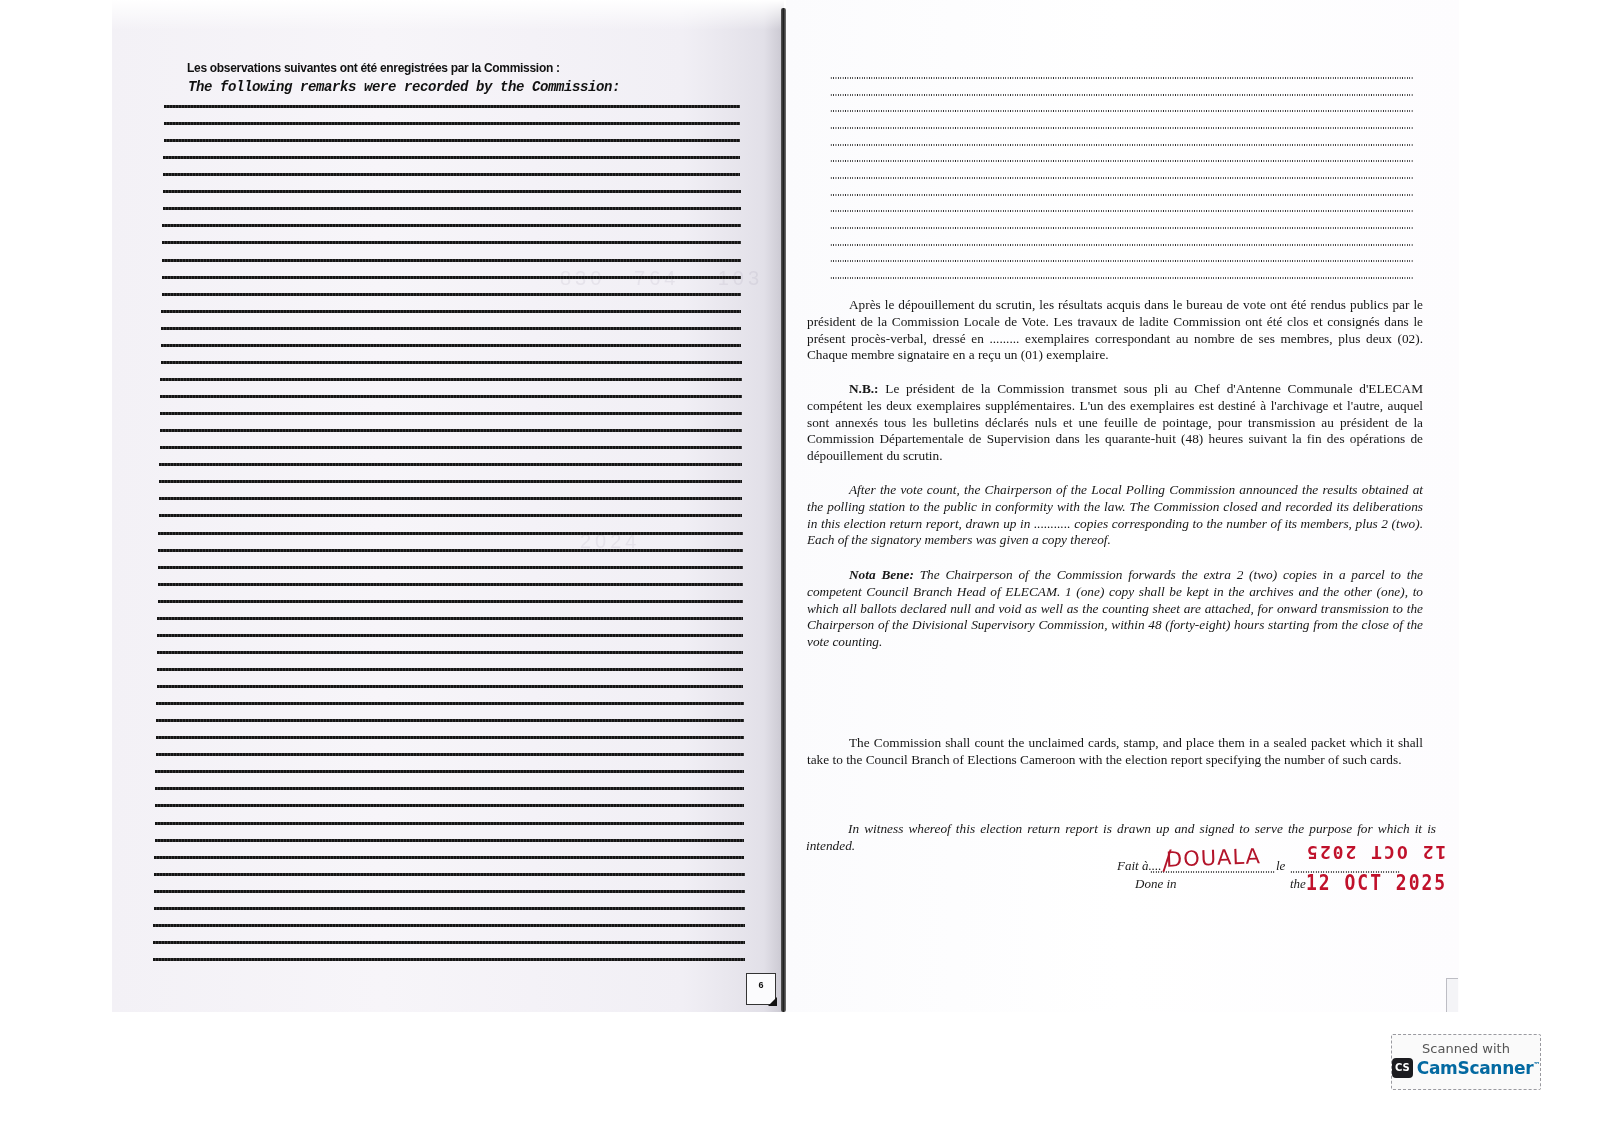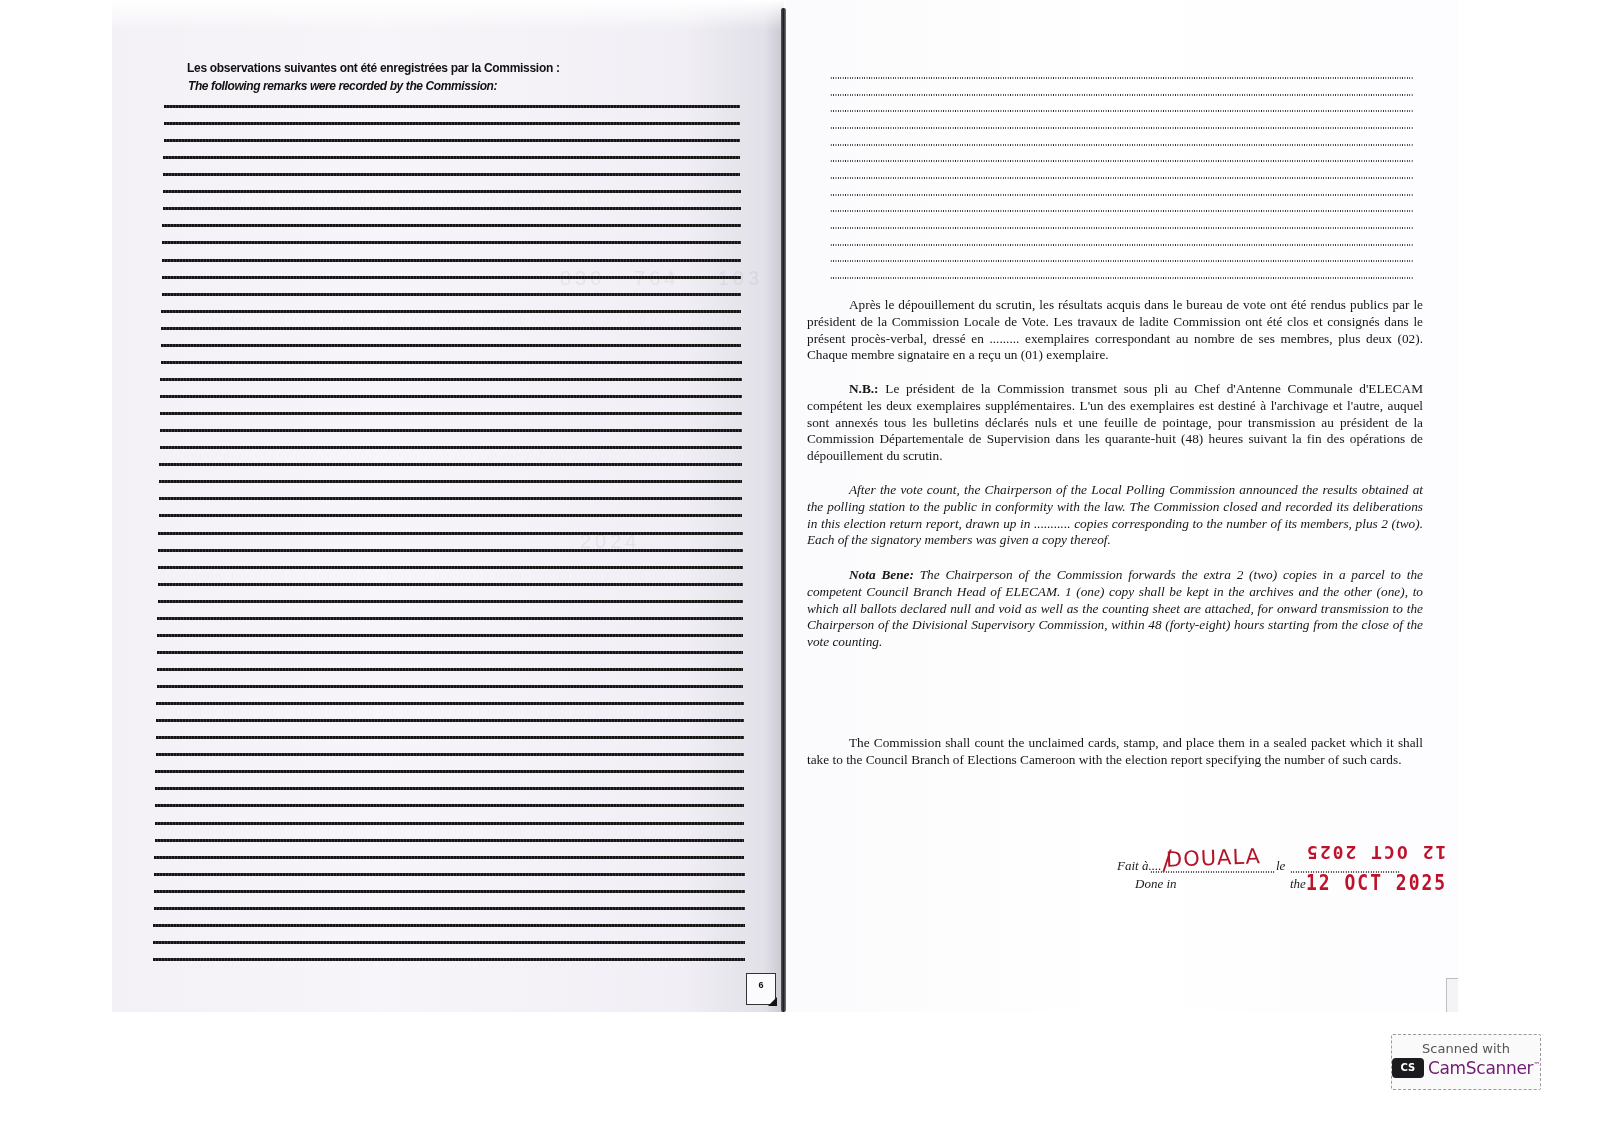--- a/index.html
+++ b/index.html
@@ -32,22 +32,22 @@
     border-left: 1px solid #bdbdc4; border-top: 1px solid #bdbdc4; background: #f4f4f7;
   }
 
   .heading-fr {
     position: absolute; left: 187px; top: 61px;
     font-family: "Liberation Sans", "DejaVu Sans", sans-serif;
     font-weight: bold; font-size: 12px; letter-spacing: -0.3px; color: #111;
   }
   .heading-en {
     position: absolute; left: 188px; top: 79px;
-    font-family: Liberation Sans, sans-serif;
-    font-weight: bold; font-style: italic; font-size: 12px; letter-spacing: -0.4px; color: #111;
+    font-family: Liberation Mono, monospace;
+    font-weight: bold; font-style: italic; font-size: 14px; letter-spacing: -0.4px; color: #111;
   }
 
   .lines-left { position: absolute; left: 0; top: 0; }
   .dotline {
     position: absolute; height: 3px;
     background-image: radial-gradient(circle, #111 0.9px, transparent 1.1px);
     background-size: 3px 3px; background-repeat: repeat-x;
   }
   .dotline.thick {
     height: 3px;
@@ -126,21 +126,21 @@
     position: absolute; left: 1391px; top: 1034px; width: 150px; height: 56px;
     border: 1px dashed #9a9aa0; background: #fafafa; border-radius: 2px;
     font-family: "DejaVu Sans", sans-serif; text-align: center;
   }
   .camscanner .scanned-with { font-size: 13px; color: #555; margin-top: 6px; display:block; }
   .camscanner .brand-row { display:flex; align-items:center; justify-content:center; margin-top: 2px; }
   .camscanner .cs-logo {
     width: 43px; height: 20px; background: #1b1b1f; color: #fff; border-radius: 4px;
     font-size: 10px; font-weight: bold; line-height: 20px; margin-right: 4px;
   }
-  .camscanner .brand { font-size: 17px; font-weight: normal; color: #701a75; letter-spacing: -0.3px; }
+  .camscanner .brand { font-size: 17px; font-weight: bold; color: #0369a1; letter-spacing: -0.3px; }
   .camscanner .tm { font-size: 7px; vertical-align: super; }
 </style>
 </head>
 <body>
 
 <div class="scan-area">
 
   <div class="page-left">
     <div class="fade-top"></div>
   </div>
@@ -236,20 +236,21 @@
   <p class="para" style="top:381px;"><b>N.B.:</b><span> Le président de la Commission transmet sous pli au Chef d'Antenne Communale d'ELECAM compétent les deux exemplaires supplémentaires. L'un des exemplaires est destiné à l'archivage et l'autre, auquel sont annexés tous les bulletins déclarés nuls et une feuille de pointage, pour transmission au président de la Commission Départementale de Supervision dans les quarante-huit (48) heures suivant la fin des opérations de dépouillement du scrutin.</span></p>
 
   <p class="para italic" style="top:482px;">After the vote count, the Chairperson of the Local Polling Commission announced the results obtained at the polling station to the public in conformity with the law. The Commission closed and recorded its deliberations in this election return report, drawn up in ........... copies corresponding to the number of its members, plus 2 (two). Each of the signatory members was given a copy thereof.</p>
 
   <p class="para italic" style="top:567px;"><b>Nota Bene:</b><span> The Chairperson of the Commission forwards the extra 2 (two) copies in a parcel to the competent Council Branch Head of ELECAM. 1 (one) copy shall be kept in the archives and the other (one), to which all ballots declared null and void as well as the counting sheet are attached, for onward transmission to the Chairperson of the Divisional Supervisory Commission, within 48 (forty-eight) hours starting from the close of the vote counting.</span></p>
 
 
   <p class="para" style="top:735px;">The Commission shall count the unclaimed cards, stamp, and place them in a sealed packet which it shall take to the Council Branch of Elections Cameroon with the election report specifying the number of such cards.</p>
 
 
+  <p class="para italic" style="top:821px; width:630px; left:806px;">In witness whereof this election return report is drawn up and signed to serve the purpose for which it is intended.</p>
 
   <div class="fait-line">Fait à....</div>
   <div class="fait-dots"></div>
   <div class="handwritten-place">
     <span class="strike"></span>
     <span>DOUALA</span>
   </div>
   <div class="done-in">Done in</div>
 
   <div class="le-label">le</div>

